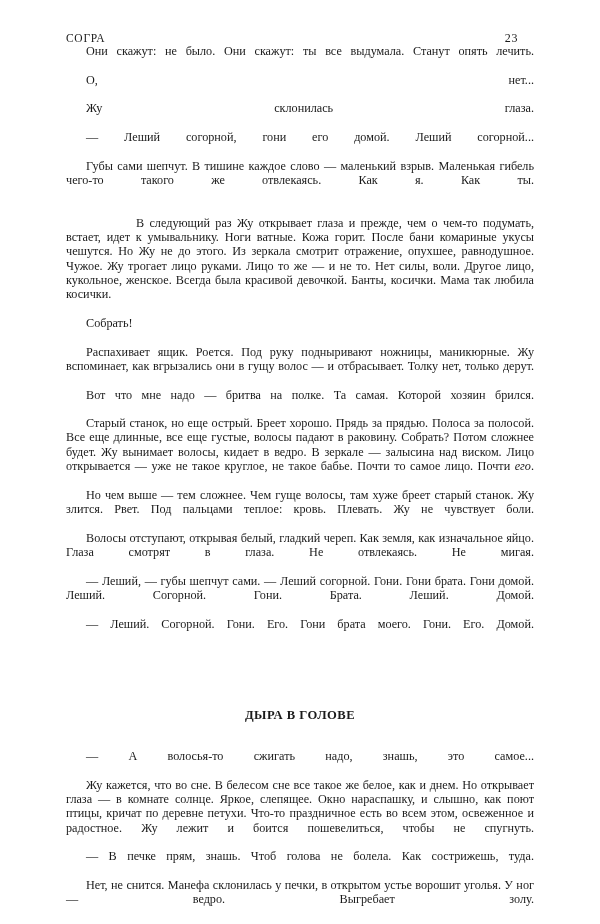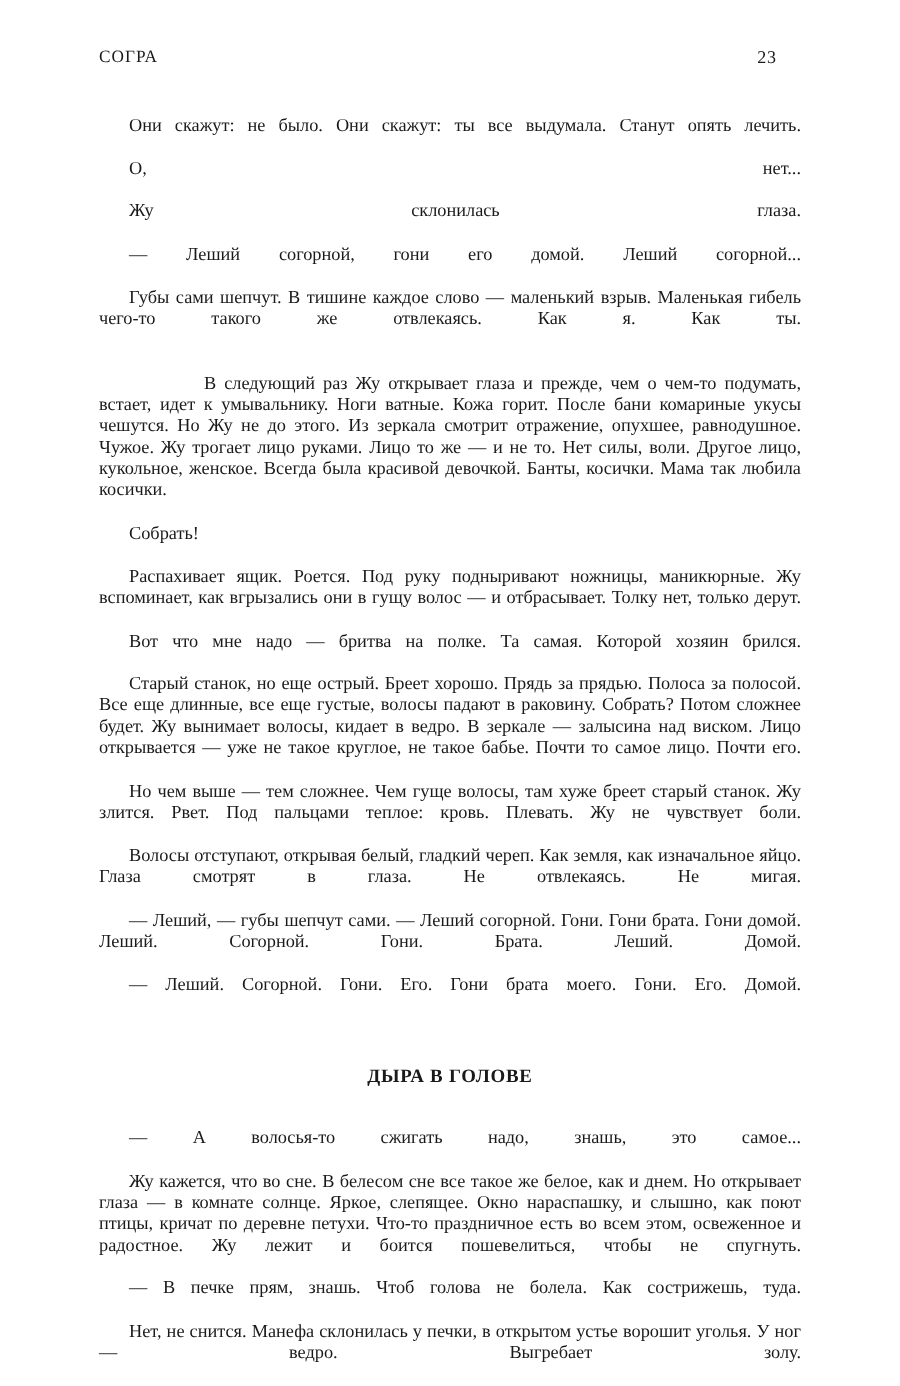--- a/index.html
+++ b/index.html
@@ -21,21 +21,20 @@
     position: absolute;
     left: 66px;
     top: 0;
     width: 468px;
   }
 
   
   .runhead {
     position: relative;
     height: 26px;
-    padding-top: 32px;
     font-size: 11.5px;
     letter-spacing: 0.6px;
   }
   .runhead .rh-title {
     position: absolute;
     left: 0;
     top: 32px;
     font-size: 11.5px;
     letter-spacing: 0.7px;
     white-space: nowrap;
@@ -67,29 +66,30 @@
   .body-text p::after {
     content: "";
     display: inline-block;
     width: 100%;
   }
   .gap-before {
     margin-top: 14.32px !important;
   }
 
   em, .ital {
+    font-style: italic;
   }
 
   
   .chapter-head {
     text-align: center;
     font-weight: bold;
     font-size: 12.6px;
     letter-spacing: 0.5px;
-    margin-top: 32px;
+    margin-top: 62px;
     margin-bottom: 0;
     line-height: 16px;
   }
   .chapter-head::after { content: none; }
   .after-head {
     margin-top: 26px !important;
   }
 </style>
 </head>
 <body>

